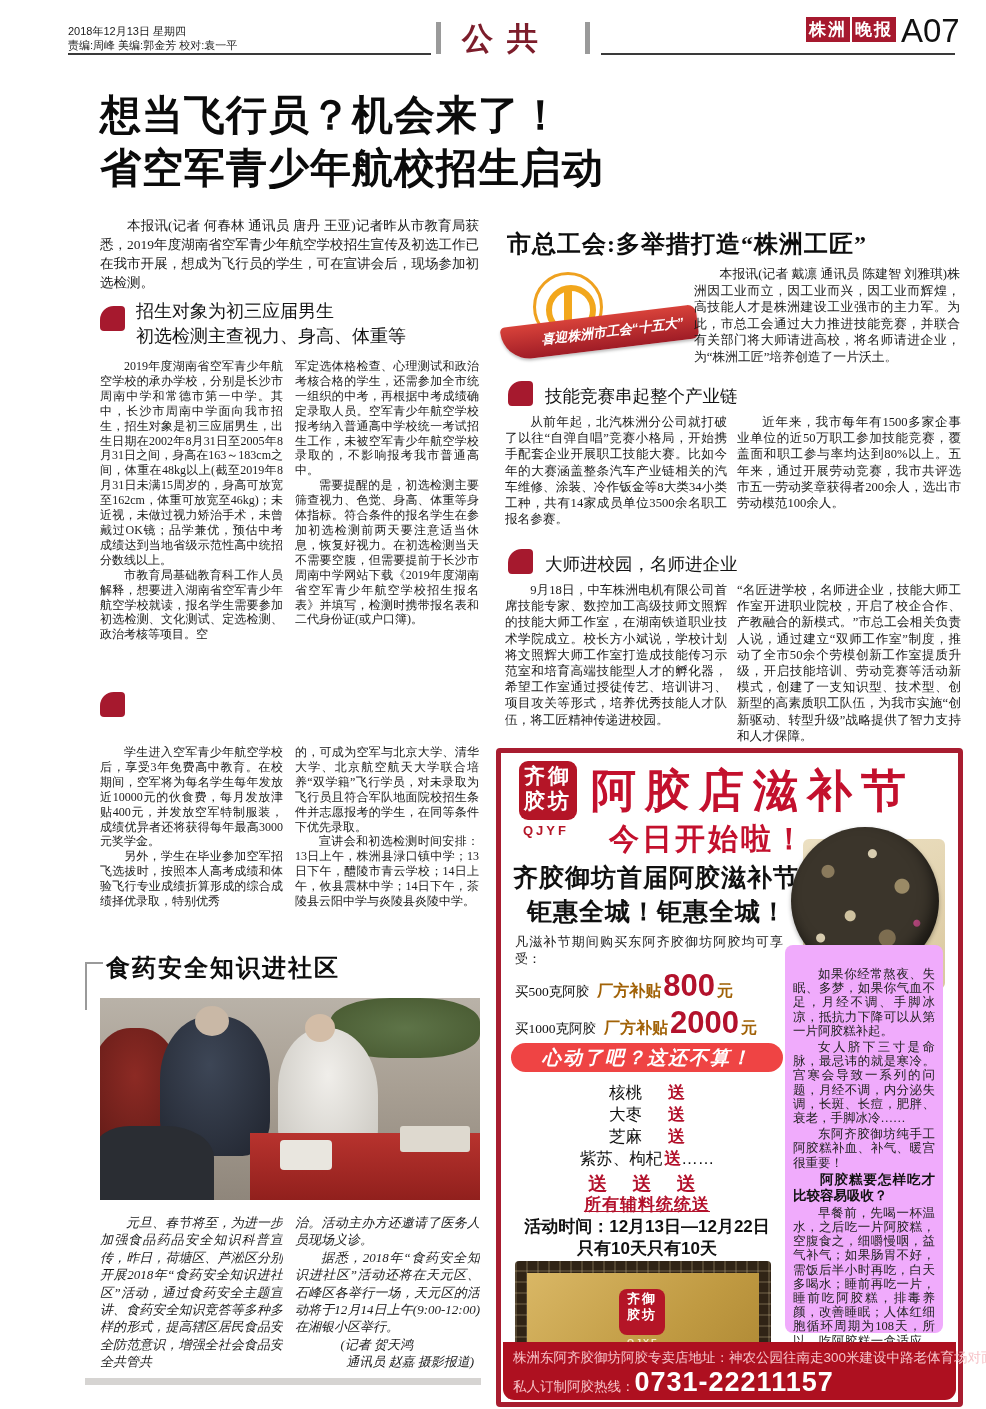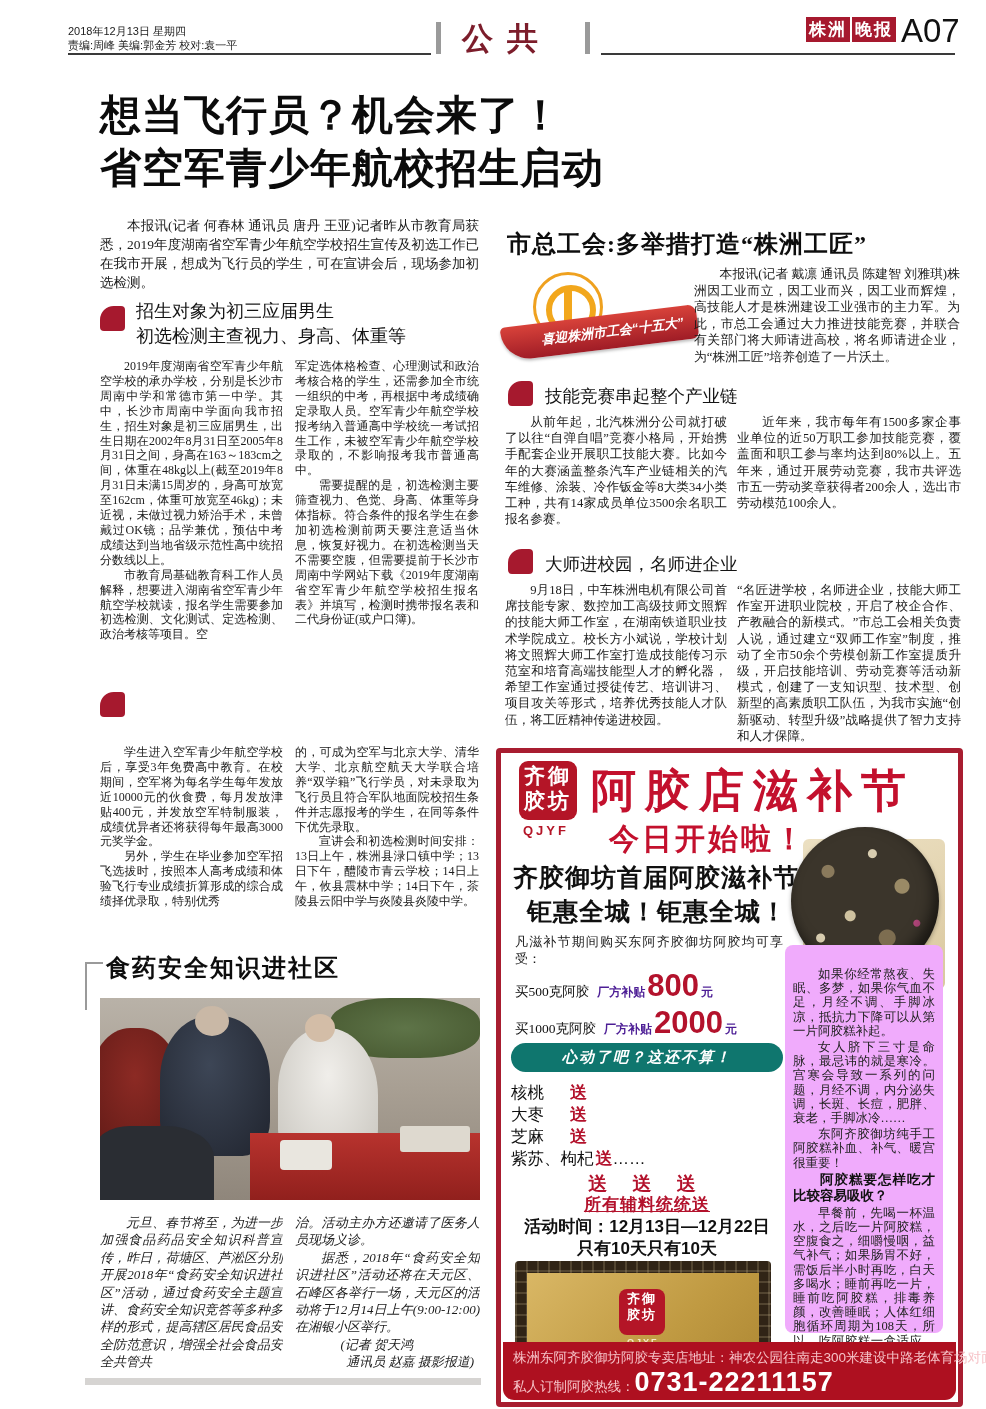--- a/index.html
+++ b/index.html
@@ -45,25 +45,25 @@
   .ad-card{border:5px solid #a81d30;border-radius:4px;background:#fff;}
   .ad-logo{background:#b41527;border-radius:9px;color:#fff;text-align:center;
            font-family:"Liberation Serif",serif;font-weight:700;}
   .ad-logo div{font-size:21px;line-height:25px;letter-spacing:3px;}
   .ad-latin{color:#b41527;font-family:"Liberation Sans",sans-serif;font-weight:700;font-size:13px;letter-spacing:3px;}
   .ad-title{color:#c3102d;font-family:"Liberation Sans",sans-serif;font-weight:900;font-size:45px;letter-spacing:9px;white-space:nowrap;}
   .ad-sub{color:#c3102d;font-family:"Liberation Sans",sans-serif;font-weight:900;font-size:30px;letter-spacing:3px;white-space:nowrap;}
   .ad-line1{font-family:"Liberation Sans",sans-serif;font-weight:900;font-size:25px;letter-spacing:1px;white-space:nowrap;color:#101010;}
   .ad-text{font-size:13px;line-height:17px;text-align:justify;}
   .offer{display:flex;align-items:baseline;white-space:nowrap;font-size:13.5px;color:#101010;}
-  .offer .red-label{color:#4c1d95;font-family:"Liberation Sans",sans-serif;font-weight:900;font-size:12px;margin-left:8px;}
+  .offer .red-label{color:#a16207;font-family:"Liberation Sans",sans-serif;font-weight:900;font-size:16px;margin-left:8px;}
   .offer .red-amount{color:#b3122c;font-family:"Liberation Sans",sans-serif;font-weight:900;font-size:31px;margin:0 2px;}
-  .heart-banner{background:#0f766e;color:#fff;border-radius:16px;text-align:center;
-                font-family:"Liberation Serif",serif;font-style:italic;font-weight:700;font-size:15px;line-height:29px;letter-spacing:2px;}
-  .gift-row{text-align:left;font-size:16.5px;color:#101010;font-family:"Liberation Sans",sans-serif;}
+  .heart-banner{background:#ef4444;color:#fff;border-radius:16px;text-align:center;
+                font-family:"Liberation Serif",serif;font-style:italic;font-weight:700;font-size:19px;line-height:29px;letter-spacing:2px;}
+  .gift-row{text-align:center;font-size:16.5px;color:#101010;font-family:"Liberation Sans",sans-serif;}
   .gift-tag{color:#b3122c;font-weight:900;font-size:17px;margin-left:26px;}
   .gift-inline .gift-tag{margin-left:2px;}
   .song{color:#b3122c;font-weight:900;font-size:19px;letter-spacing:10px;text-align:center;font-family:"Liberation Sans",sans-serif;}
   .all-line{color:#b3122c;font-weight:900;font-size:17px;text-align:center;font-family:"Liberation Sans",sans-serif;letter-spacing:1px;}
   .time-line{font-family:"Liberation Sans",sans-serif;font-weight:900;font-size:17px;text-align:center;color:#101010;white-space:nowrap;}
   .cream{background:#f0abfc;border-radius:8px;}
   .cream-text{font-size:12.5px;line-height:14.2px;text-align:justify;color:#222;}
   .cream-text p{margin:0 0 2px 0;text-indent:2em;}
   .cream-q{font-weight:700;font-size:13.5px;line-height:16px;margin:6px 0 2px 0;color:#111;}
   .ad-footer{background:#ae1020;border-radius:0 0 11px 11px;color:#f6c3c8;font-family:"Liberation Sans",sans-serif;}

